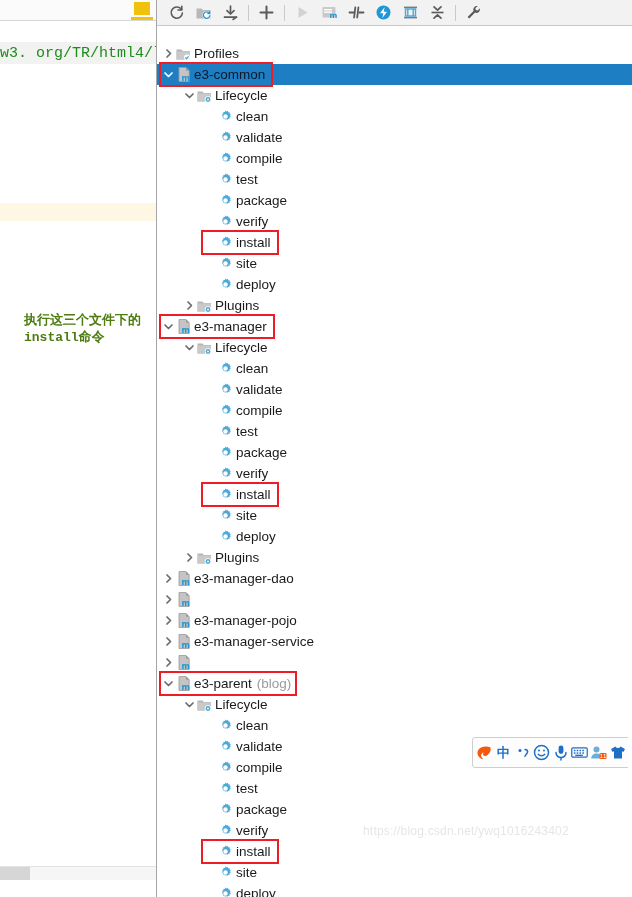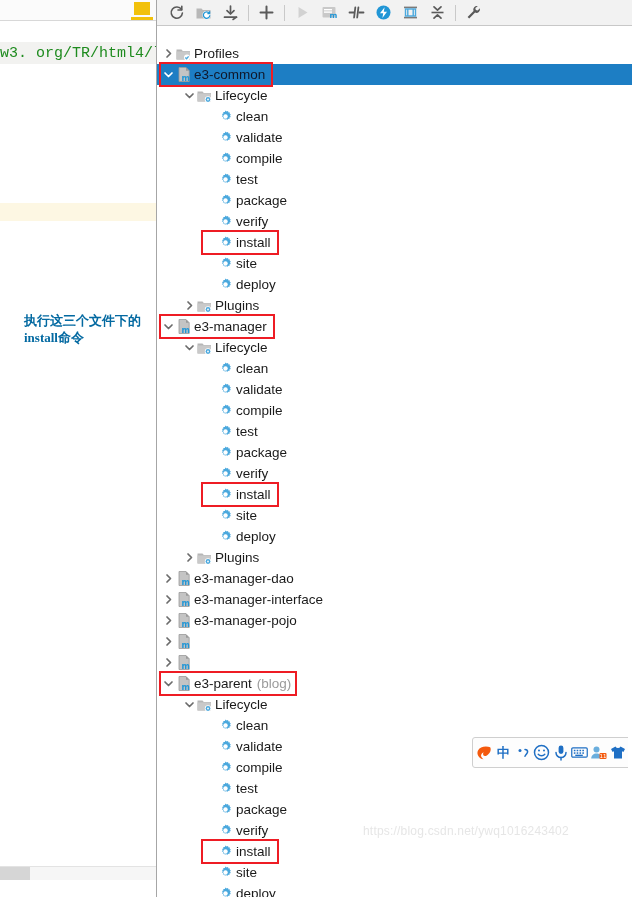--- a/index.html
+++ b/index.html
@@ -18,22 +18,22 @@
   .left-tabmark-underline{position:absolute;left:131px;top:17px;width:22px;height:3px;background:#f2c10b;}
   .left-codeline{position:absolute;left:0;top:42px;width:156px;height:22px;background:#f2f2f0;
      display:flex;align-items:center;}
   .left-codeline span{
      font-family:"Liberation Mono","DejaVu Sans Mono",monospace;
      font-size:15px;color:#1e8b1e;white-space:nowrap;letter-spacing:0px;padding-left:0px;}
   .left-highlight{position:absolute;left:0;top:203px;width:156px;height:18px;background:#fdf7e3;}
 
   
   .annot{position:absolute;left:24px;top:312px;width:132px;
-     color:#0369a1;font-weight:bold;font-size:13px;line-height:17px;
-     font-family:Liberation Serif, serif;}
+     color:#4d7c0f;font-weight:bold;font-size:13px;line-height:17px;
+     font-family:Liberation Mono, monospace;}
   .annot .l2{font-size:13px;}
 
   
   .left-hscroll{position:absolute;left:0;top:866px;width:156px;height:13px;background:#f6f6f6;border-top:1px solid #e3e3e3;}
   .left-hscroll .thumb{position:absolute;left:0;top:0;width:30px;height:13px;background:#d6d6d6;}
 
   
   .vdivider{position:absolute;left:156px;top:0;width:1px;height:897px;background:#a6a6a6;}
 
   
@@ -531,21 +531,20 @@
             </svg>
           </span>
           <span class="icon">
             <svg width="14" height="15" viewBox="0 0 14 15" xmlns="http://www.w3.org/2000/svg">
               <path d="M2 0.5h7l3.2 3.2v10.8H2z" fill="#c4c4c4" stroke="#9a9a9a" stroke-width="0.8"></path>
               <path d="M9 0.5v3.2h3.2z" fill="#9a9a9a"></path>
               <rect x="3.5" y="7.5" width="7" height="6.8" fill="#ffffff" fill-opacity="0"></rect>
               <text x="4.5" y="14" font-family="DejaVu Sans, sans-serif" font-size="8" font-weight="bold" fill="#2196d6">m</text>
             </svg>
           </span>
-          <span class="lbl">e3-manager-interface</span>
         </div>
         <div class="row" style="padding-left:4px">
           <span class="twisty">
             <svg width="11" height="11" viewBox="0 0 11 11" xmlns="http://www.w3.org/2000/svg">
               <path d="M4 2l3.5 3.5L4 9" stroke="#6b6b6b" stroke-width="1.7" fill="none" stroke-linecap="round" stroke-linejoin="round"></path>
             </svg>
           </span>
           <span class="icon">
             <svg width="14" height="15" viewBox="0 0 14 15" xmlns="http://www.w3.org/2000/svg">
               <path d="M2 0.5h7l3.2 3.2v10.8H2z" fill="#c4c4c4" stroke="#9a9a9a" stroke-width="0.8"></path>
@@ -563,20 +562,21 @@
             </svg>
           </span>
           <span class="icon">
             <svg width="14" height="15" viewBox="0 0 14 15" xmlns="http://www.w3.org/2000/svg">
               <path d="M2 0.5h7l3.2 3.2v10.8H2z" fill="#c4c4c4" stroke="#9a9a9a" stroke-width="0.8"></path>
               <path d="M9 0.5v3.2h3.2z" fill="#9a9a9a"></path>
               <rect x="3.5" y="7.5" width="7" height="6.8" fill="#ffffff" fill-opacity="0"></rect>
               <text x="4.5" y="14" font-family="DejaVu Sans, sans-serif" font-size="8" font-weight="bold" fill="#2196d6">m</text>
             </svg>
           </span>
+          <span class="lbl">e3-manager-service</span>
         </div>
         <div class="row" style="padding-left:4px">
           <span class="twisty">
             <svg width="11" height="11" viewBox="0 0 11 11" xmlns="http://www.w3.org/2000/svg">
               <path d="M4 2l3.5 3.5L4 9" stroke="#6b6b6b" stroke-width="1.7" fill="none" stroke-linecap="round" stroke-linejoin="round"></path>
             </svg>
           </span>
           <span class="icon">
             <svg width="14" height="15" viewBox="0 0 14 15" xmlns="http://www.w3.org/2000/svg">
               <path d="M2 0.5h7l3.2 3.2v10.8H2z" fill="#c4c4c4" stroke="#9a9a9a" stroke-width="0.8"></path>

